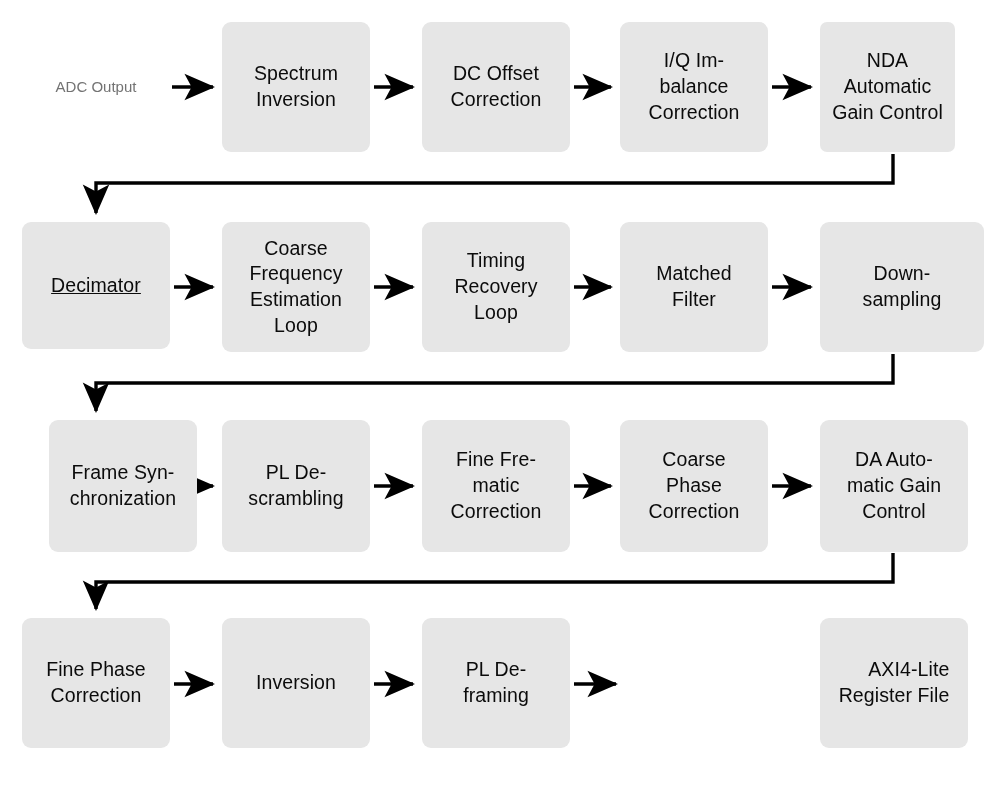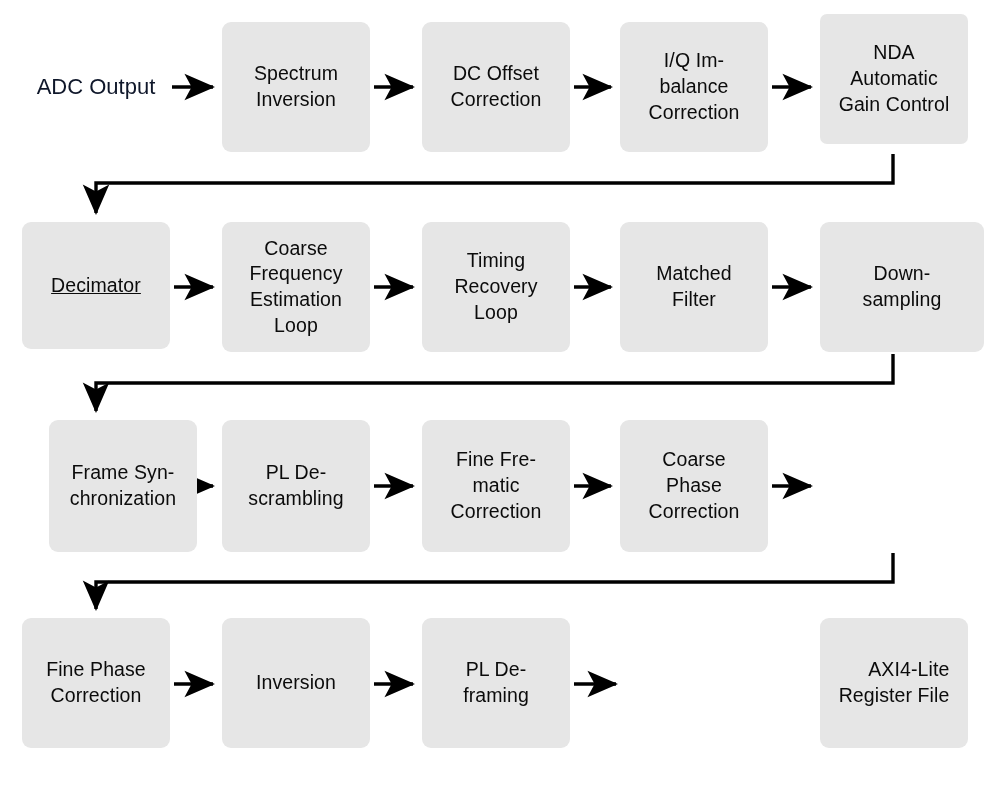--- a/index.html
+++ b/index.html
@@ -45,23 +45,23 @@
   .node.plain {
     background: transparent;
   }
   .node span {
     display: block;
     padding: 0 6px;
     white-space: pre-line;
   }
   .label-free {
     position: absolute;
-    font-size: 22px;
+    font-size: 15px;
     line-height: 1.32;
-    color: #0f172a;
+    color: #737373;
     display: flex;
     align-items: center;
     justify-content: center;
     text-align: center;
   }
 </style>
 </head>
 <body>
 
 <div id="canvas">
@@ -109,21 +109,21 @@
   </div>
   <div class="node boxed" style="left:422px; top:22px; width:148px; height:130px;">
     <span>DC Offset
 Correction</span>
   </div>
   <div class="node boxed" style="left:620px; top:22px; width:148px; height:130px;">
     <span>I/Q Im-
 balance
 Correction</span>
   </div>
-  <div class="node boxed" style="left:820px; top:14px; width:148px; height:130px;border-radius:7px;">
+  <div class="node boxed" style="left:820px; top:22px; width:135px; height:130px;border-radius:7px;">
     <span>NDA
 Automatic
 Gain Control</span>
   </div>
 
   <div class="node boxed" style="left:22px; top:222px; width:148px; height:127px;text-decoration:underline;">
     <span>Decimator</span>
   </div>
   <div class="node boxed" style="left:222px; top:222px; width:148px; height:130px;">
     <span>Coarse
@@ -156,20 +156,25 @@
   <div class="node boxed" style="left:422px; top:420px; width:148px; height:132px;">
     <span>Fine Fre-
 matic
 Correction</span>
   </div>
   <div class="node boxed" style="left:620px; top:420px; width:148px; height:132px;">
     <span>Coarse
 Phase
 Correction</span>
   </div>
+  <div class="node boxed" style="left:820px; top:420px; width:148px; height:132px;">
+    <span>DA Auto-
+matic Gain
+Control</span>
+  </div>
 
   <div class="node boxed" style="left:22px; top:618px; width:148px; height:130px;">
     <span>Fine Phase
 Correction</span>
   </div>
   <div class="node boxed" style="left:222px; top:618px; width:148px; height:130px;">
     <span>Inversion</span>
   </div>
   <div class="node boxed" style="left:422px; top:618px; width:148px; height:130px;">
     <span>PL De-

